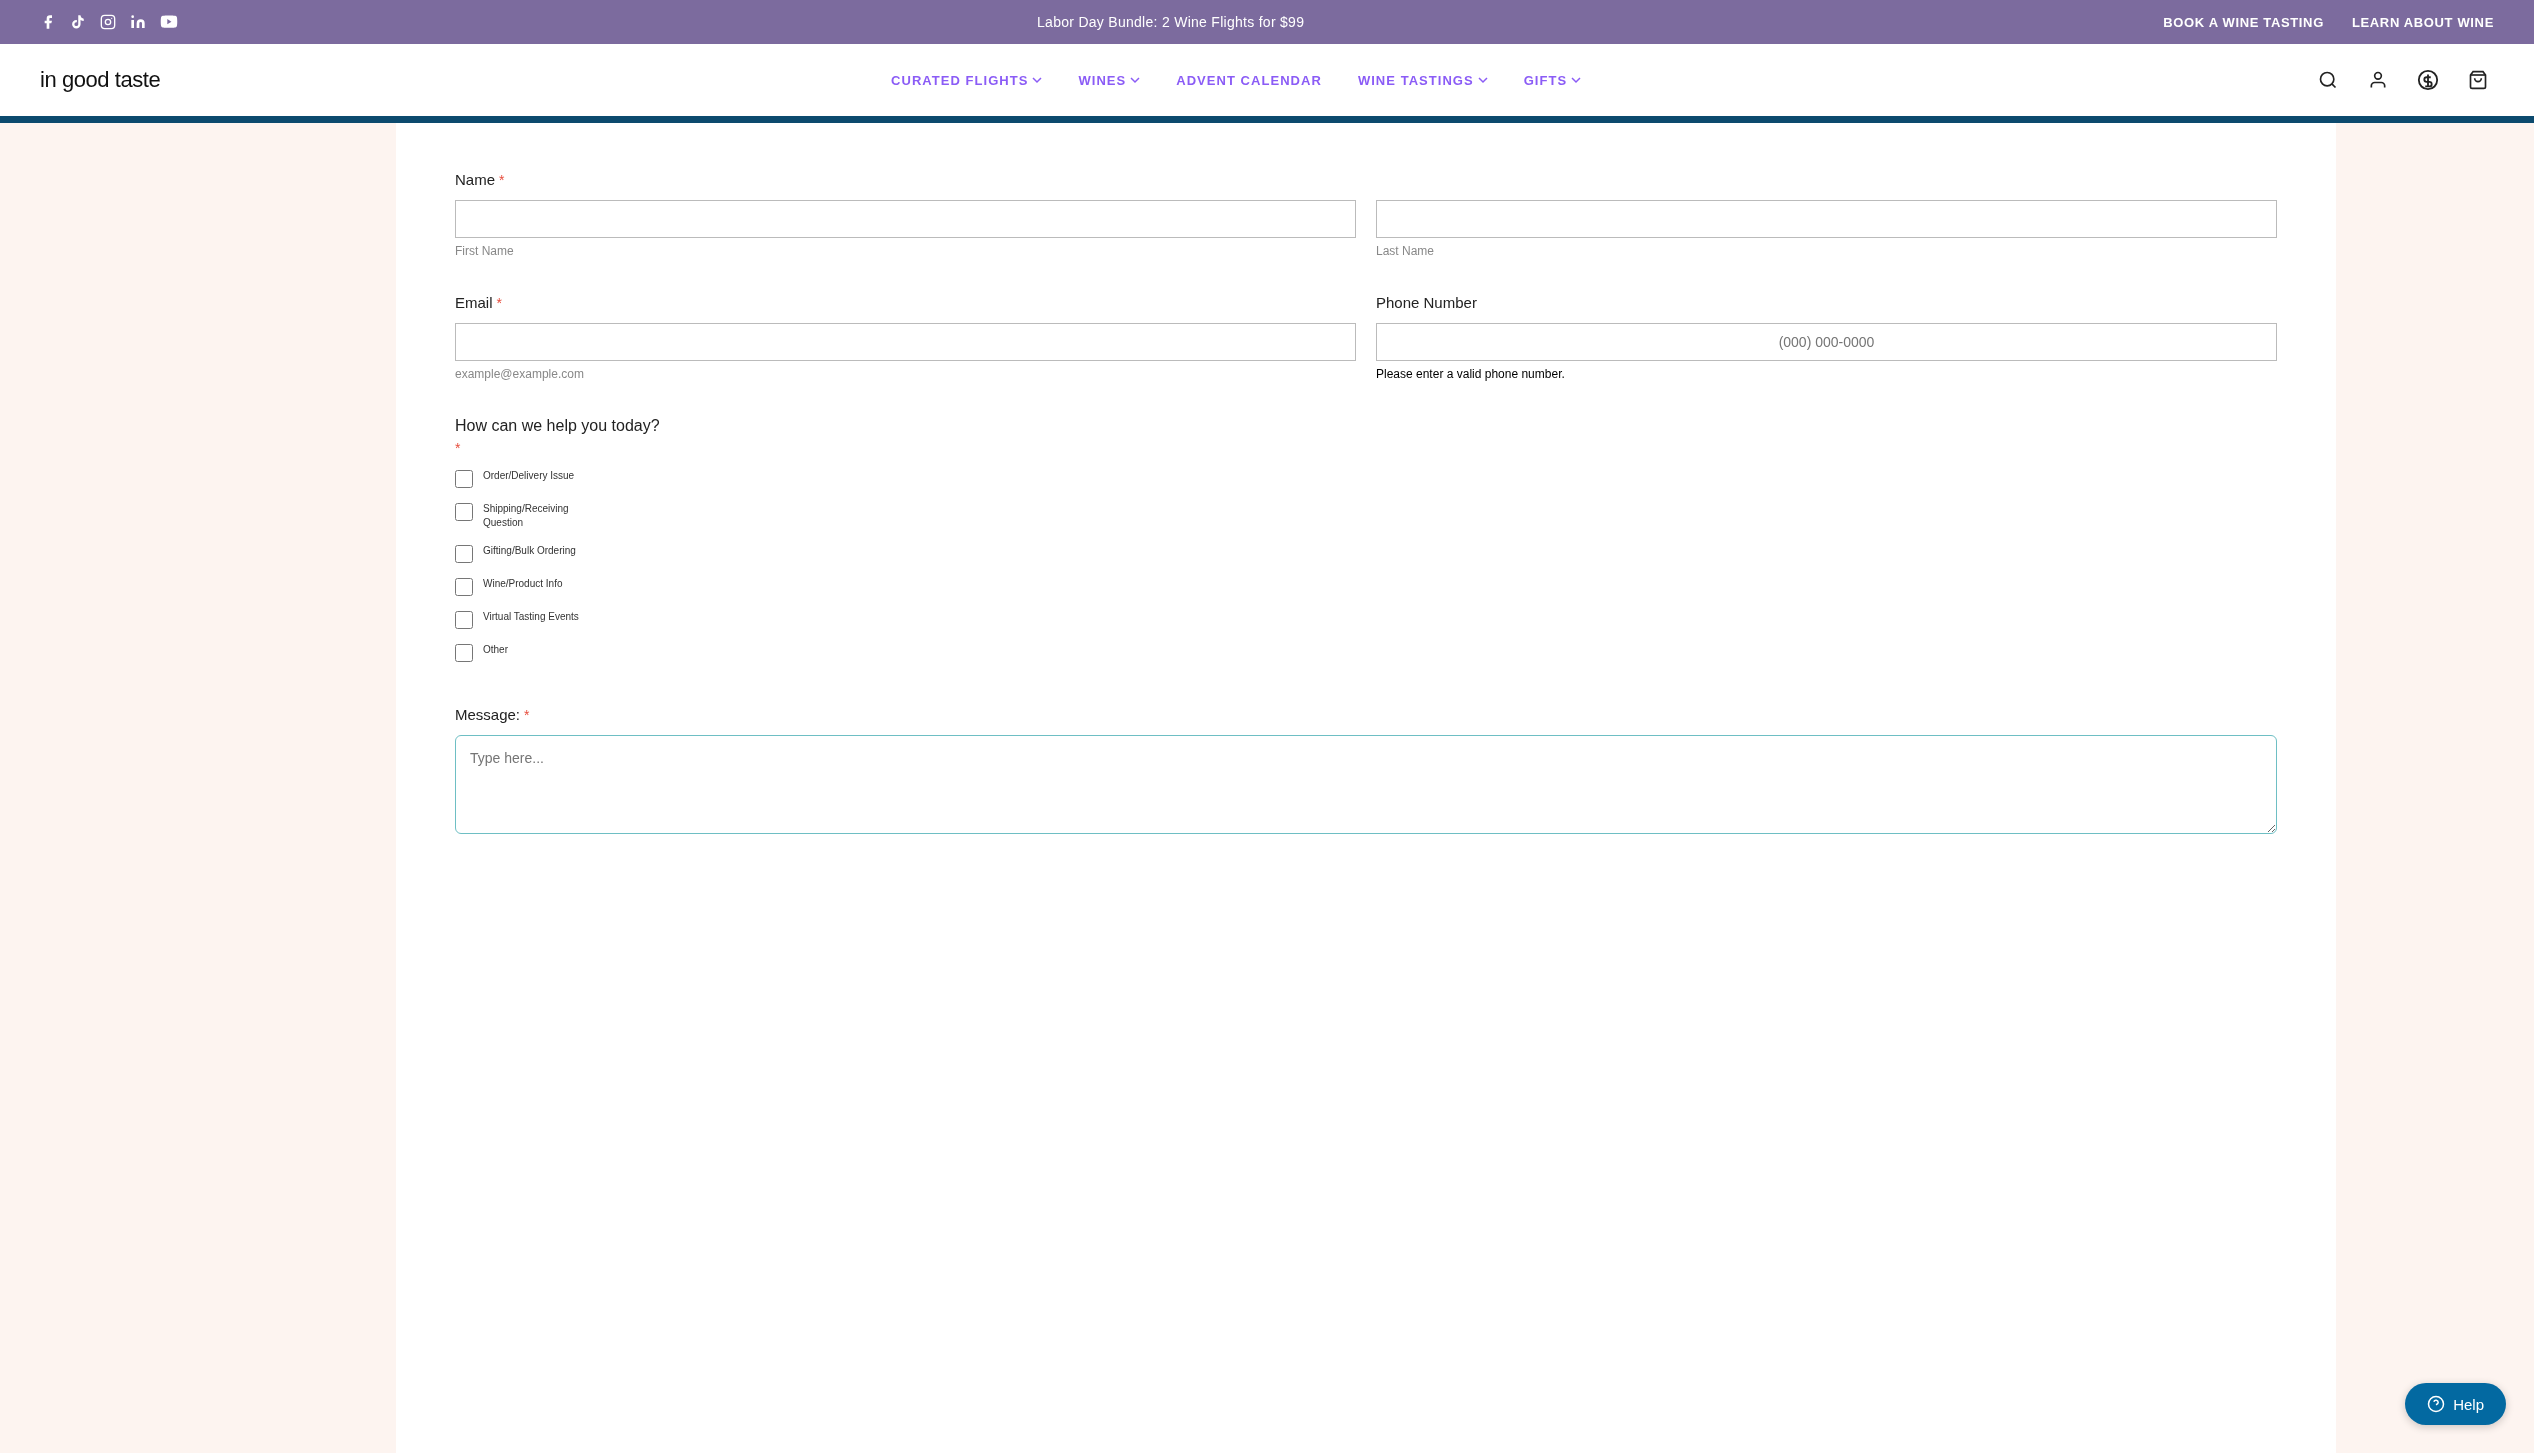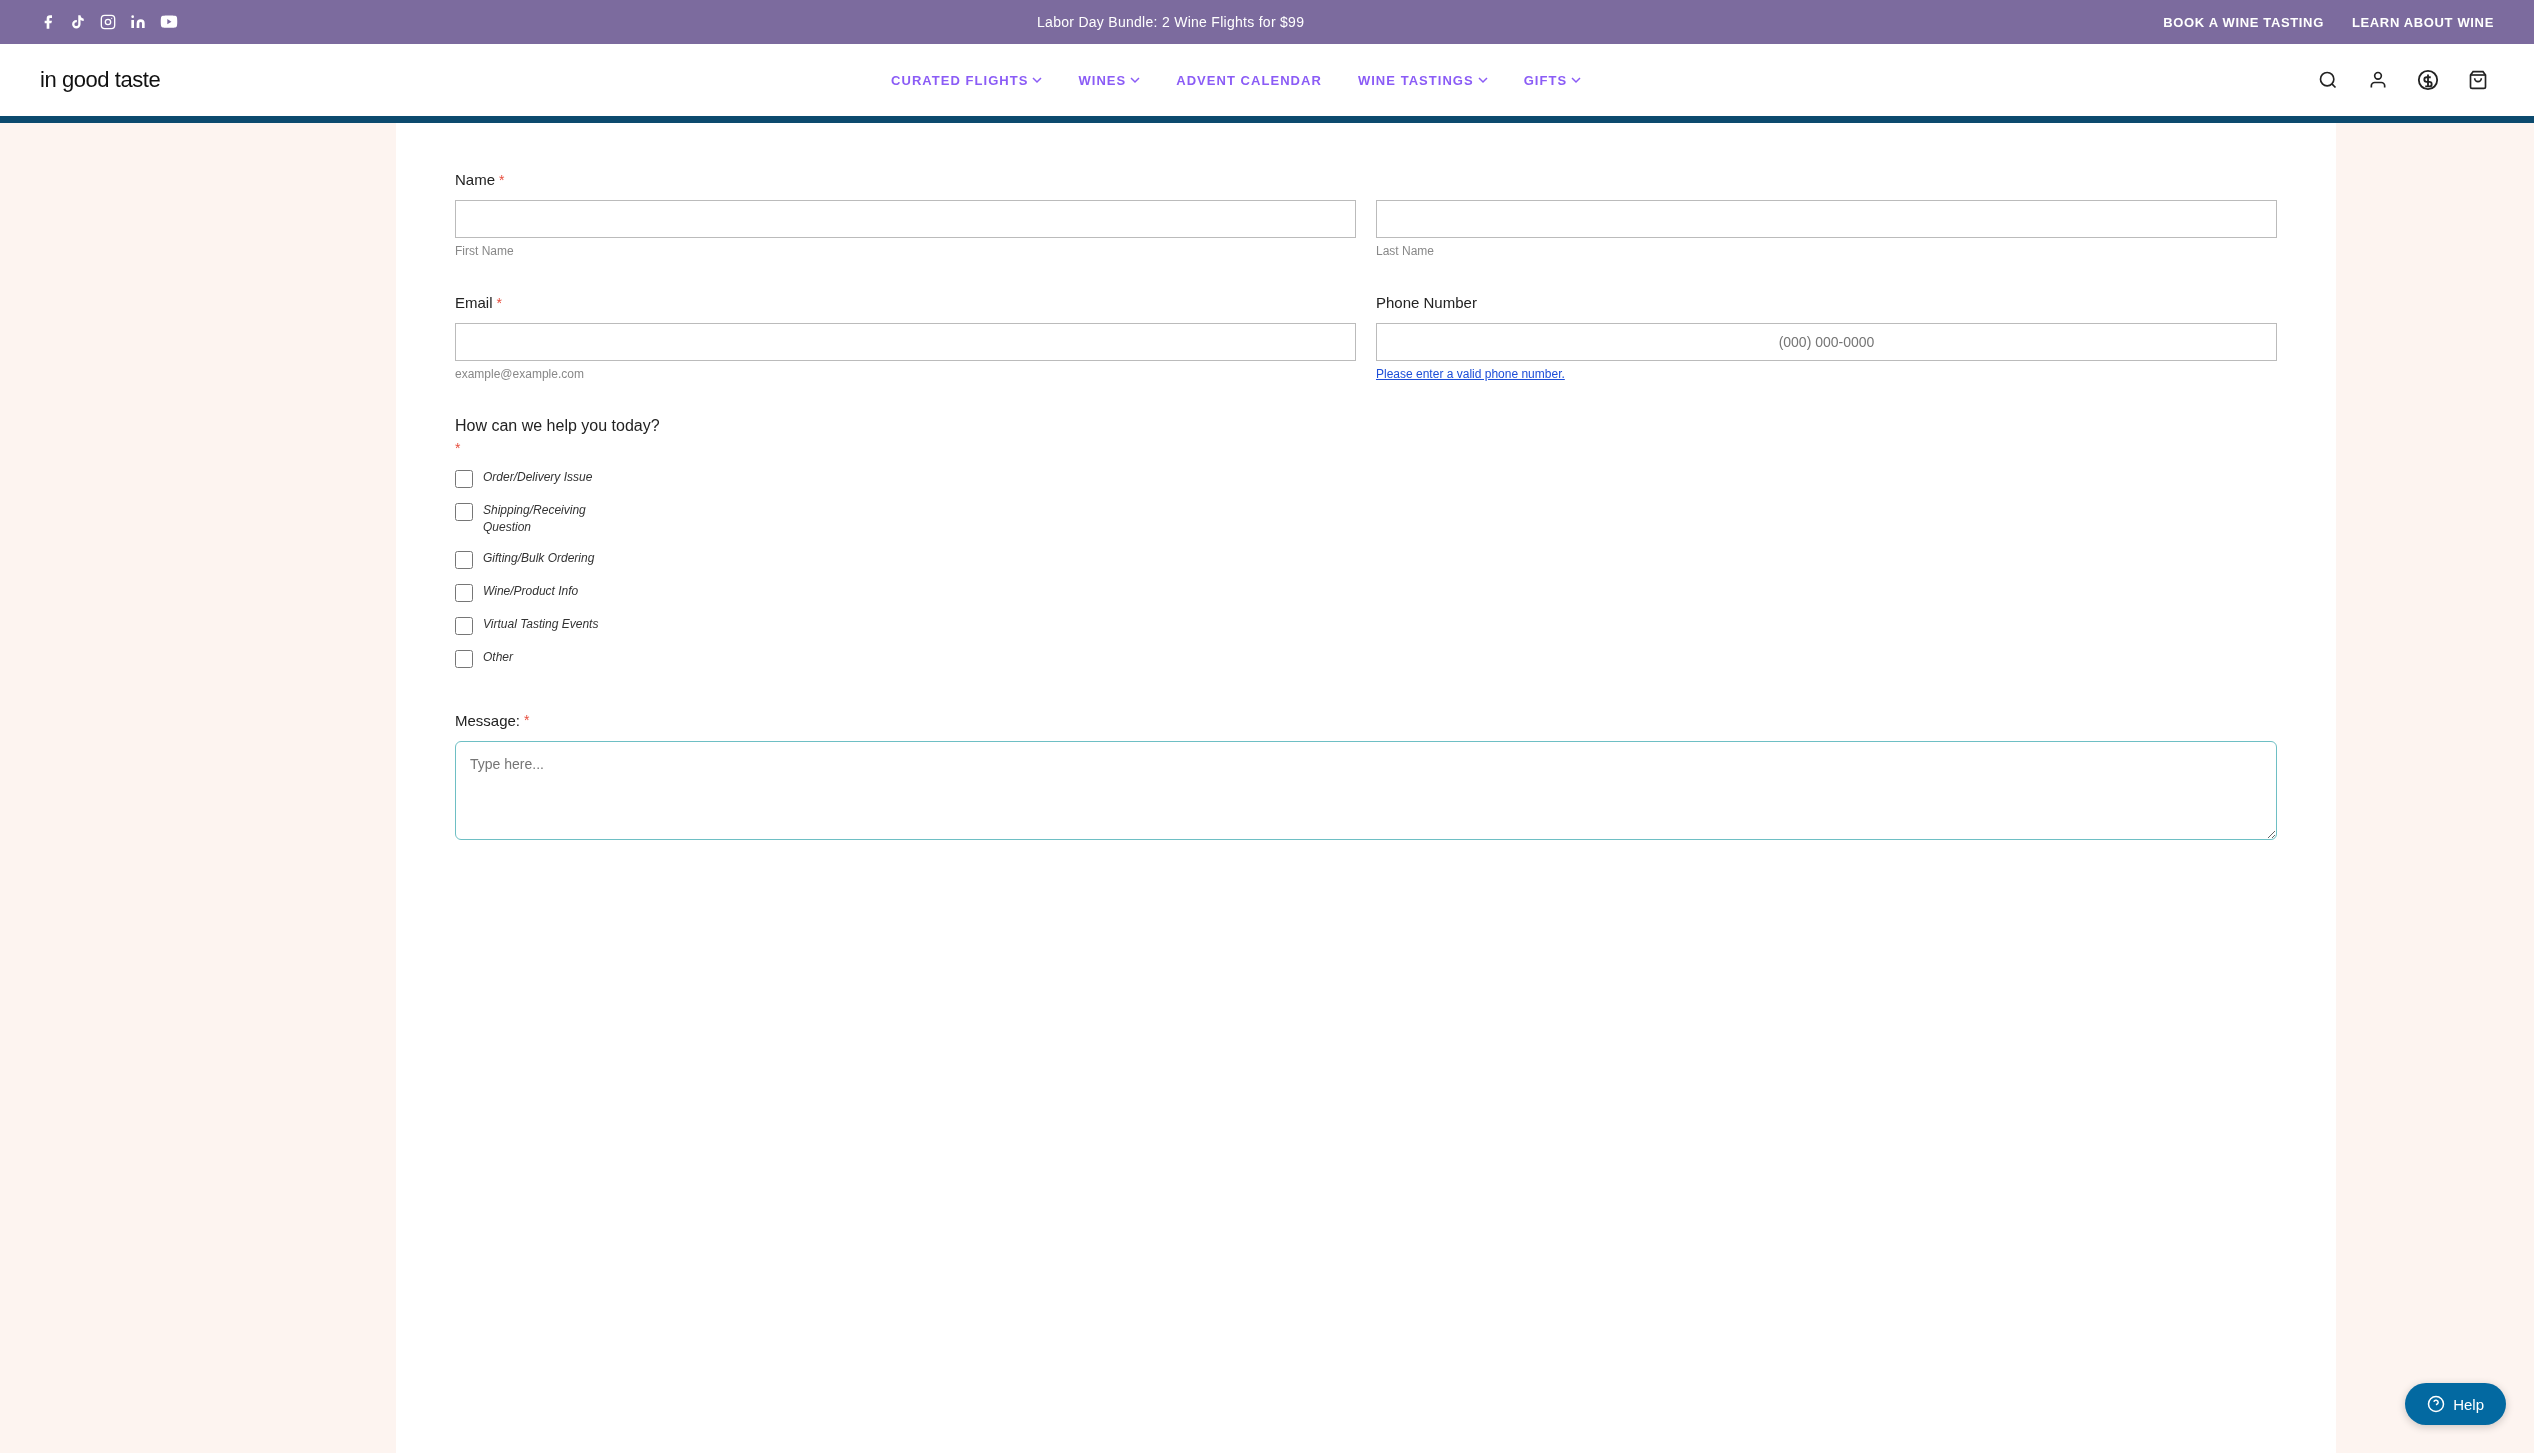--- a/index.html
+++ b/index.html
@@ -156,22 +156,21 @@
     }
     .field-input.phone-input {
       color: #7cb8bf;
     }
     .sub-label {
       font-size: 12px;
       color: #888;
       margin-top: 6px;
     }
     .sub-label.error {
-      color: #1d4ed8;
-      text-decoration: underline;
+      color: #000000;
     }
     .two-col {
       display: flex;
       gap: 20px;
     }
     .two-col .field-col {
       flex: 1;
     }
 
     
@@ -200,24 +199,23 @@
       width: 18px;
       height: 18px;
       margin-top: 1px;
       border: 1.5px solid #aaa;
       border-radius: 2px;
       cursor: pointer;
       flex-shrink: 0;
       accent-color: #7c9ba0;
     }
     .checkbox-label {
-      font-size: 12px;
+      font-size: 10px;
       color: #333;
       line-height: 1.4;
-      font-style: italic;
     }
 
     
     .message-label {
       font-size: 15px;
       font-weight: 500;
       color: #222;
       margin-bottom: 12px;
       display: flex;
       align-items: center;

